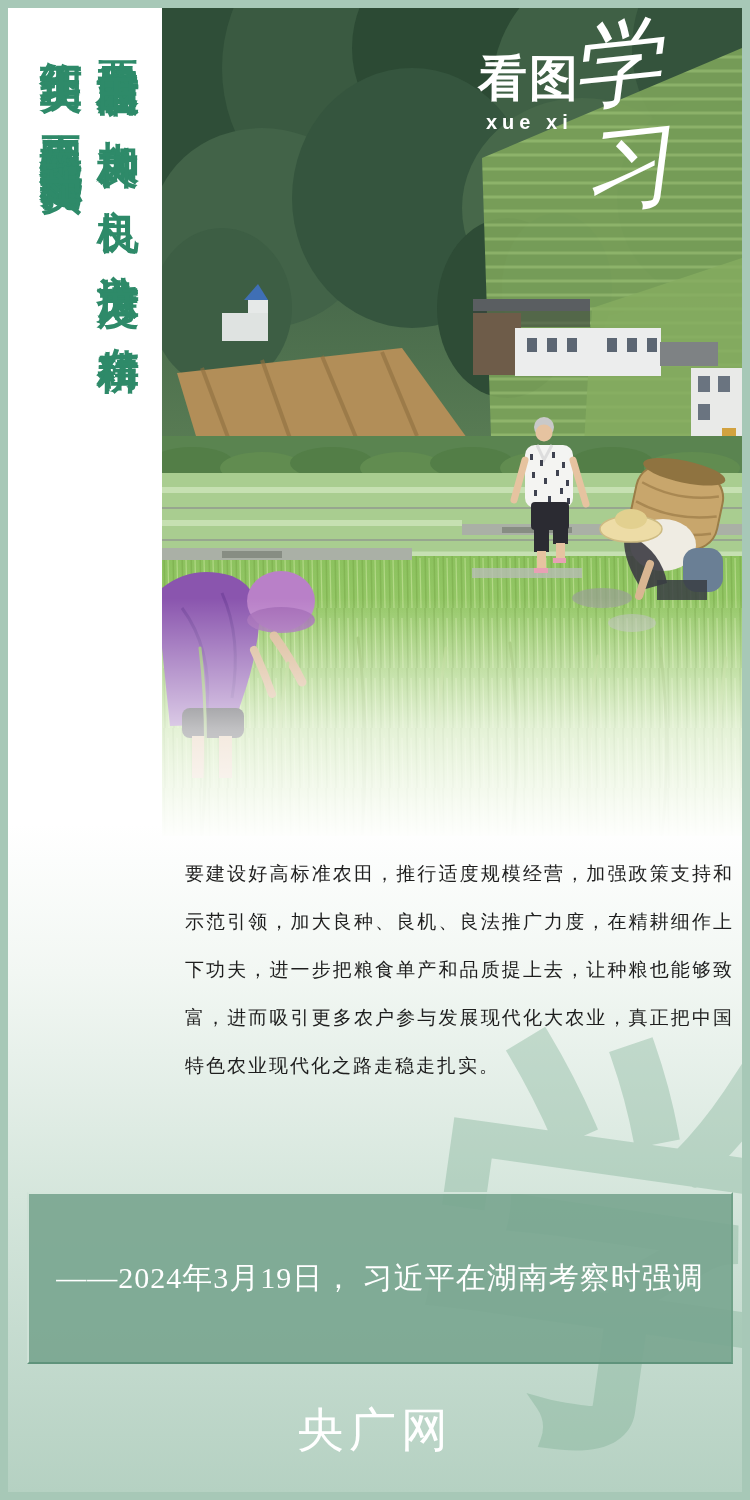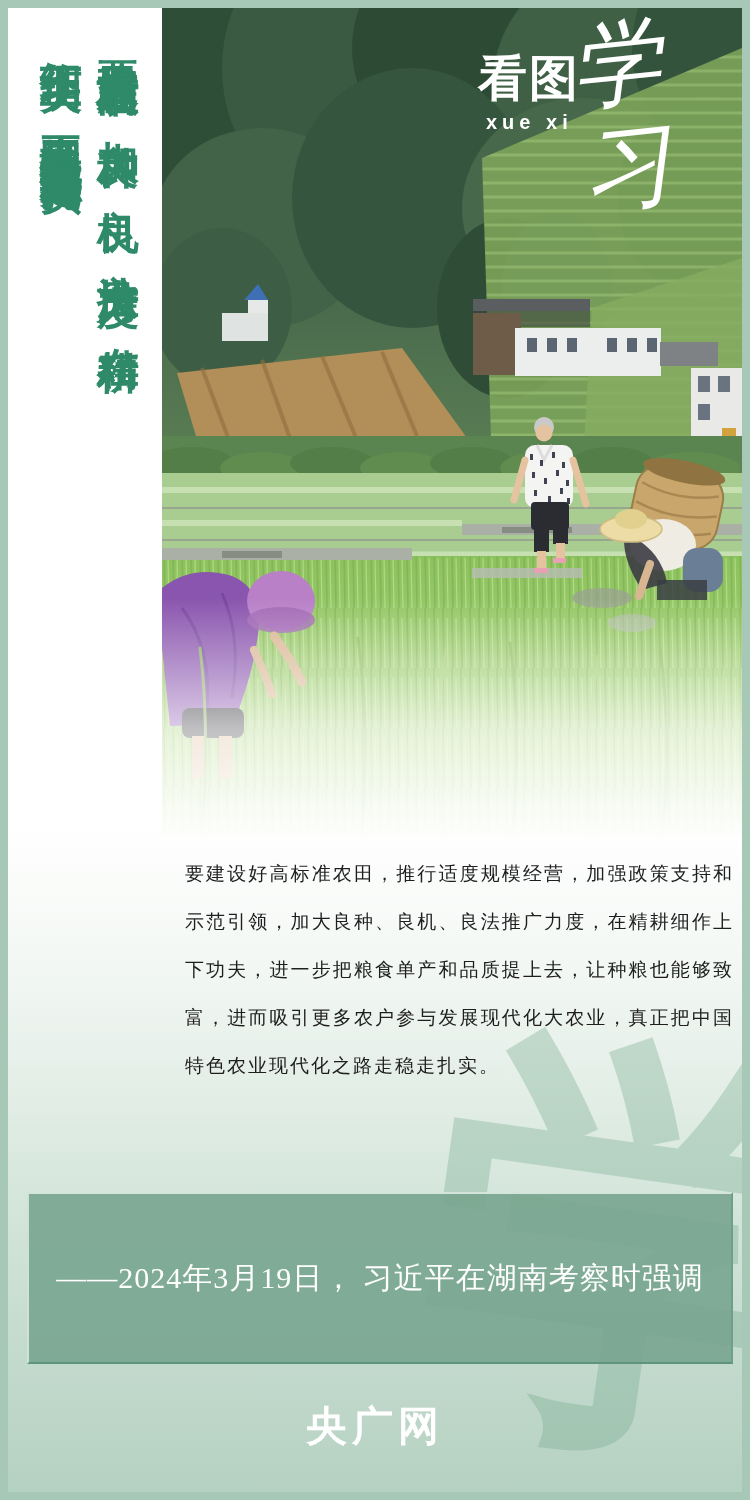--- a/index.html
+++ b/index.html
@@ -57,21 +57,21 @@
     position:absolute; left:19px; top:1184px; width:706px; height:172px; z-index:2;
     background:rgba(122,166,144,0.92);
     border:2px solid; border-color:#d4e6db #6fa087 #5f937b #cfe2d7;
     display:flex; align-items:center; justify-content:center;
   }
   .banner-text { font-size:30px; color:#ffffff; letter-spacing:1px;text-align:right; }
 
   
   .cnr-logo {
     position:absolute; left:50%; transform:translateX(-50%); top:1396px; z-index:2;
-    font-size:41px; font-weight:700; color:#ffffff; letter-spacing:5px; line-height:1.1;
+    font-size:47px; font-weight:400; color:#ffffff; letter-spacing:5px; line-height:1.1;
     font-family:"Liberation Sans", sans-serif;
     text-align:center;
   }
 </style>
 </head>
 <body>
 
 <div class="poster">
   <div class="content">
 

